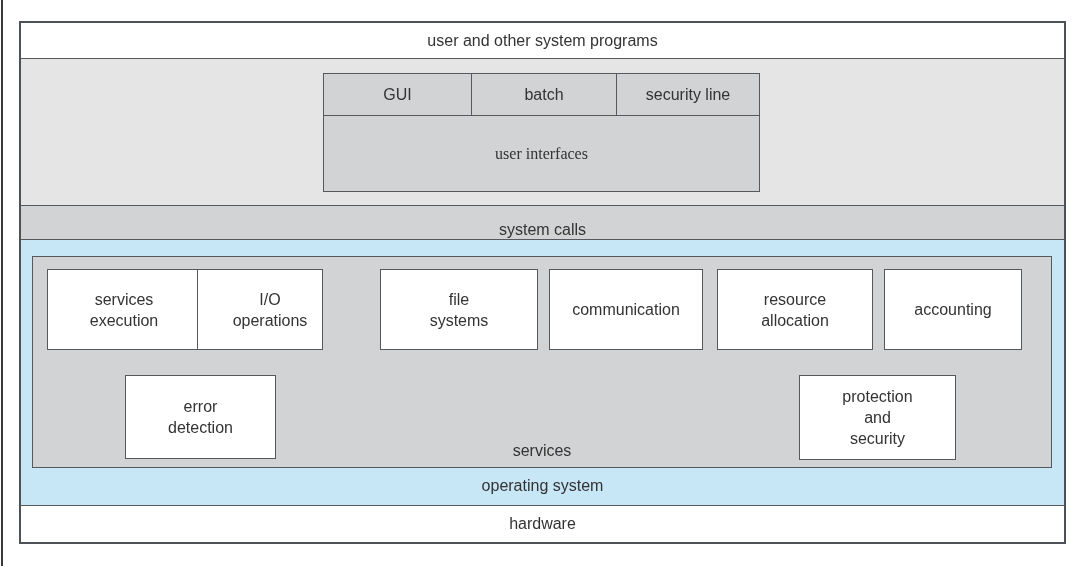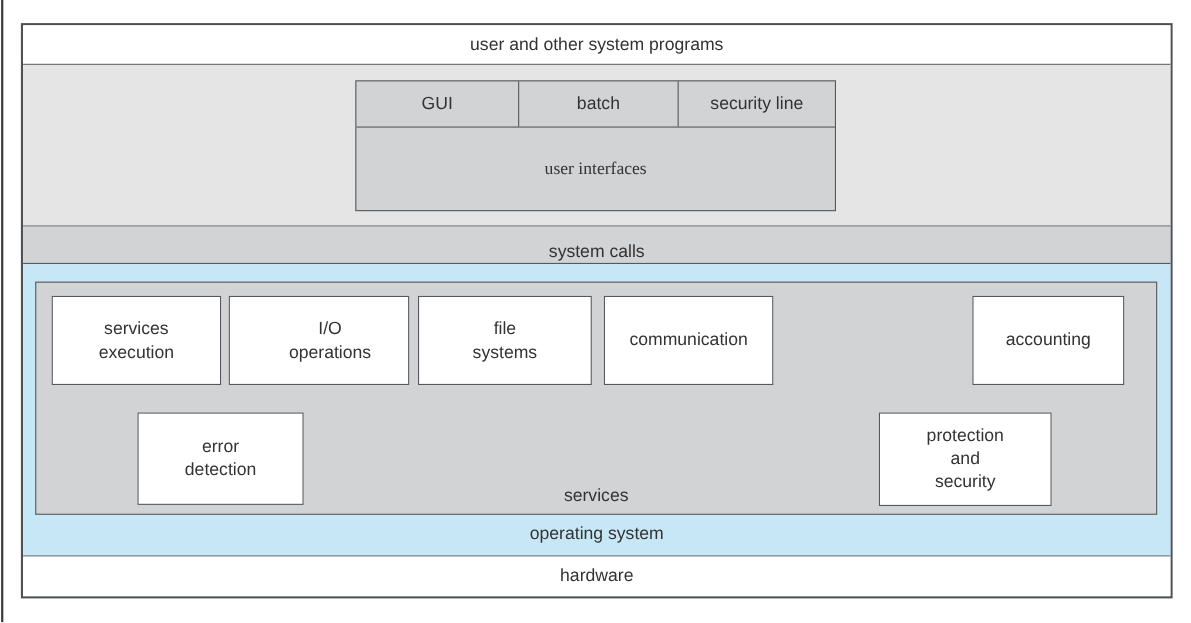--- a/index.html
+++ b/index.html
@@ -123,21 +123,21 @@
     display: flex;
     align-items: center;
     justify-content: center;
     text-align: center;
     white-space: pre-line;
     line-height: 21px;
   }
   .svc-r1 { top: 12px; height: 81px; }
   .svc-r2 { top: 118px; }
   .svc-1 { left: 14px;  width: 154px; }
-  .svc-2 { left: 175px; width: 164px; padding-left: 20px; }
+  .svc-2 { left: 164px; width: 126px; padding-left: 20px; }
   .svc-3 { left: 347px; width: 158px; }
   .svc-4 { left: 516px; width: 154px; }
   .svc-5 { left: 684px; width: 156px; }
   .svc-6 { left: 851px; width: 138px; }
   .svc-err  { left: 92px;  width: 151px; height: 84px; }
   .svc-prot { left: 766px; width: 157px; height: 85px; }
   .services-caption {
     position: absolute;
     left: 0;
     right: 0;
@@ -201,20 +201,24 @@
           <span>I/O
 operations</span>
         </div>
         <div class="svc svc-r1 svc-4">
           <span>communication</span>
         </div>
         <div class="svc svc-r1 svc-3">
           <span>file
 systems</span>
         </div>
+        <div class="svc svc-r1 svc-5">
+          <span>resource
+allocation</span>
+        </div>
         <div class="svc svc-r1 svc-6">
           <span>accounting</span>
         </div>
 
         <div class="svc svc-r2 svc-err">
           <span>error
 detection</span>
         </div>
         <div class="svc svc-r2 svc-prot">
           <span>protection

